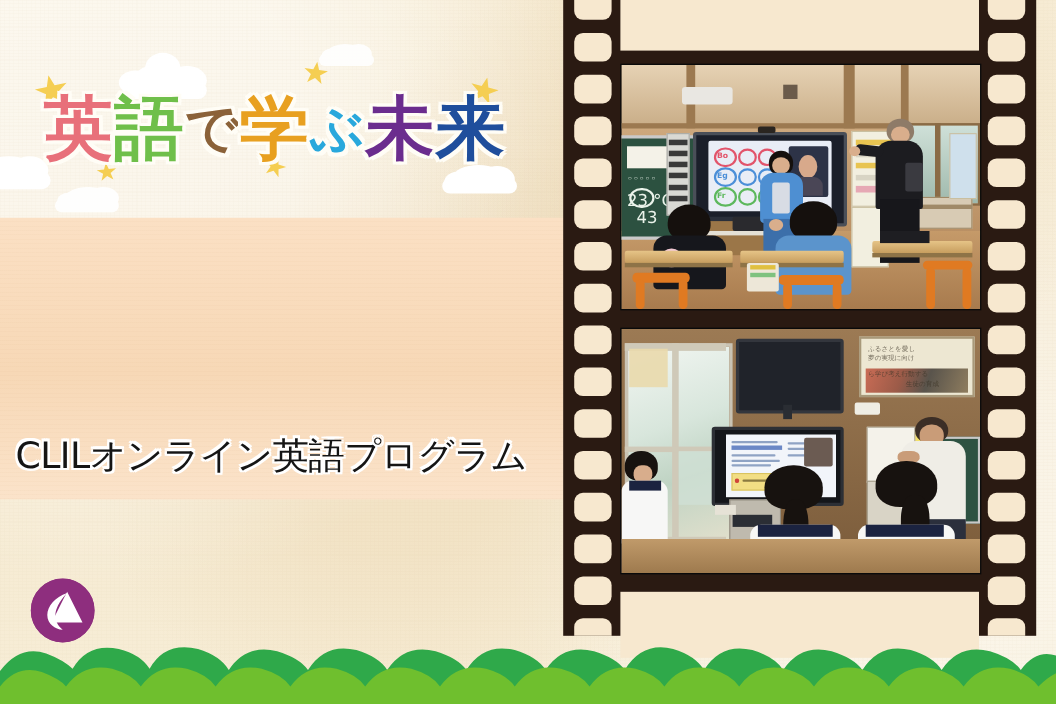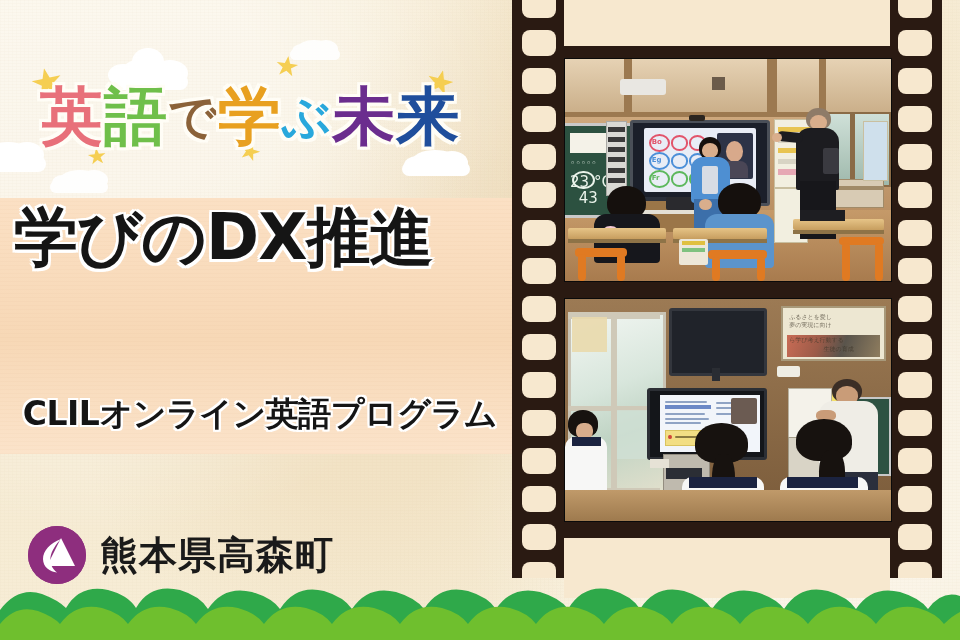--- a/index.html
+++ b/index.html
@@ -64,25 +64,24 @@
     color:#151515;font-weight:700;line-height:.99;
     letter-spacing:-1px;
     text-shadow:
       -2.5px -2.5px 0 #FFFFFF, 2.5px -2.5px 0 #FFFFFF, -2.5px 2.5px 0 #FFFFFF, 2.5px 2.5px 0 #FFFFFF,
        0 -2.5px 0 #FFFFFF, 0 2.5px 0 #FFFFFF, -2.5px 0 0 #FFFFFF, 2.5px 0 0 #FFFFFF;
   }
   .mt-l1{font-size:64px;white-space:nowrap;}
   .mt-l2{font-size:64px;white-space:nowrap;margin-top:6px;}
   .sub-title{
     position:absolute;left:14px;top:392px;width:492px;
-    font-size:33px;font-weight:700;color:#151515;white-space:nowrap;letter-spacing:-.5px;
+    font-size:33px;font-weight:400;color:#151515;white-space:nowrap;letter-spacing:-.5px;
     text-shadow:
       -2px -2px 0 #FFFFFF, 2px -2px 0 #FFFFFF, -2px 2px 0 #FFFFFF, 2px 2px 0 #FFFFFF,
        0 -2px 0 #FFFFFF, 0 2px 0 #FFFFFF, -2px 0 0 #FFFFFF, 2px 0 0 #FFFFFF;
-    text-align: center;
   }
 
   
   .town{position:absolute;left:28px;top:526px;display:flex;align-items:center;gap:14px;}
   .town-mark{position:relative;width:58px;height:58px;border-radius:50%;
     background:#8E2E7E;display:block;}
   .town-mark svg{position:absolute;left:0;top:0;}
   .town-name{font-size:38px;font-weight:700;color:#1A1A1A;letter-spacing:1px;white-space:nowrap;}
 
   
@@ -254,34 +253,32 @@
     <span class="hl-sm" style="color:#29A8DC;">ぶ</span>
     <span style="color:#6B2D8E;">未</span>
     <span style="color:#1F4E9C;">来</span>
   </div>
 
   <div class="peach-band">
       <div class="tex"></div>
     </div>
 
   <div class="main-title">
-    <div class="mt-l1">学びのDX推進</div>
   </div>
   <div class="sub-title">CLILオンライン英語プログラム</div>
 
   <div class="town">
     <span class="town-mark">
       <svg width="58" height="58" viewBox="0 0 58 58" aria-hidden="true">
         <circle cx="29" cy="29" r="29" fill="#8E2E7E"></circle>
         <path d="M33 12 L47 40 L19 40 Z" fill="#FFFFFF"></path>
         <path d="M33 12 C20 16 12 24 12 33 C12 42 20 48 29 48 C23 44 19 38 20 31 C21 24 26 17 33 12 Z" fill="#8E2E7E"></path>
         <path d="M33 13 C22 17 15 25 15 33 C15 41 22 46 29 46.5 C24 42.5 21.5 37 22.5 31 C23.5 25 28 18 33 13 Z" fill="#FFFFFF"></path>
       </svg>
     </span>
-    <span class="town-name">熊本県高森町</span>
   </div>
 
   <div class="film">
 
     <div class="film-topstub"></div>
     <div class="film-botstub"></div>
 
     <div class="perf-col left">
       <div class="perf" style="top:-8px"></div>
         <div class="perf" style="top:30px"></div>

